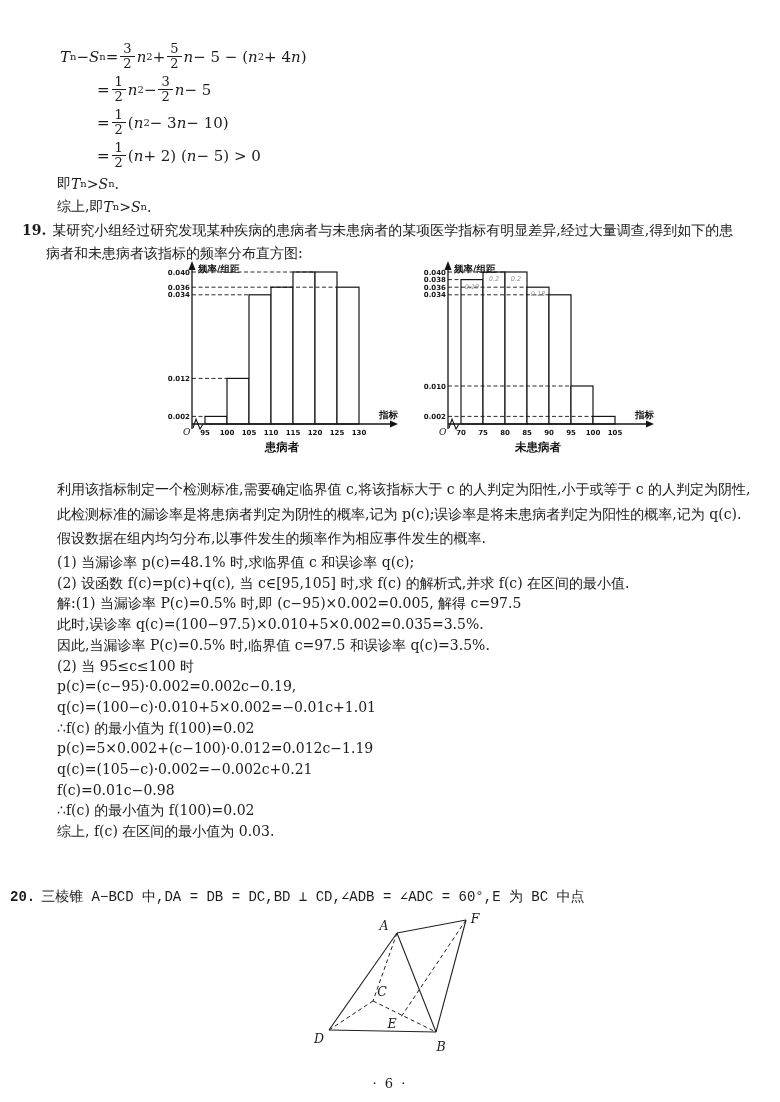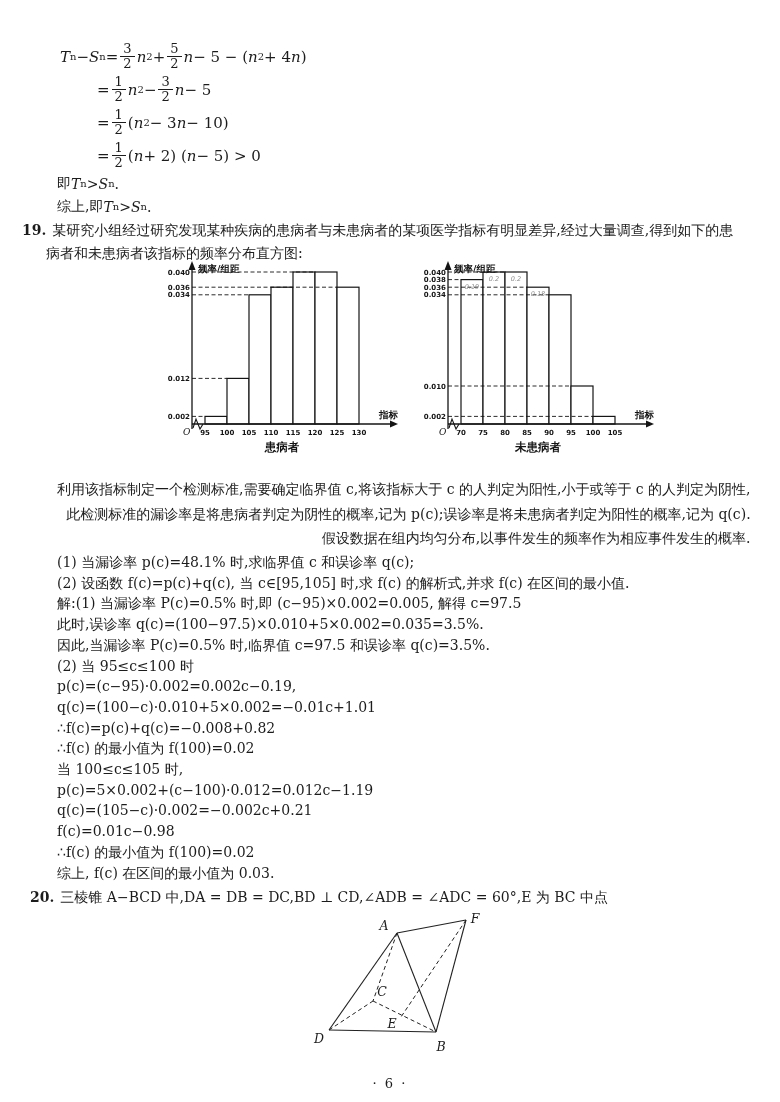--- a/index.html
+++ b/index.html
@@ -15,21 +15,21 @@
   .ind2{margin-left:-3px;}
   .mline i{font-family:"DejaVu Serif","Liberation Serif",serif;}
   sub,sup{font-size:10px;}
   .frac{display:inline-flex;flex-direction:column;align-items:center;vertical-align:middle;
         margin:0 2px;font-size:13px;line-height:1.1;}
   .frac .fn{border-bottom:1.2px solid #1c1c1c;padding:0 3px;}
   .frac .fd{padding:0 3px;}
   
   .pline{font-size:14px;line-height:23px;white-space:nowrap;}
   .qnum{font-weight:bold;margin-right:6px;}
-  .tline{font-size:14px;line-height:24.6px;white-space:nowrap;text-align:right;}
+  .tline{font-size:14px;line-height:24.6px;white-space:nowrap;}
   .sline{font-size:14px;line-height:20.7px;white-space:nowrap;}
   .pagenum{font-size:13px;letter-spacing:2px;text-align:center;width:780px;}
   svg text{font-family:"DejaVu Sans","Liberation Sans",sans-serif;}
   svg .serifl{font-family:"DejaVu Serif","Liberation Serif",serif;font-style:italic;}
 </style>
 </head>
 <body>
 
 <div class="page">
 
@@ -152,31 +152,29 @@
 
   <div class="abs" style="left:57px;top:552px;">
       <div class="sline">(1) 当漏诊率 p(c)=48.1% 时,求临界值 c 和误诊率 q(c);</div>
       <div class="sline">(2) 设函数 f(c)=p(c)+q(c), 当 c∈[95,105] 时,求 f(c) 的解析式,并求 f(c) 在区间的最小值.</div>
       <div class="sline">解:(1) 当漏诊率 P(c)=0.5% 时,即 (c−95)×0.002=0.005, 解得 c=97.5</div>
       <div class="sline">此时,误诊率 q(c)=(100−97.5)×0.010+5×0.002=0.035=3.5%.</div>
       <div class="sline">因此,当漏诊率 P(c)=0.5% 时,临界值 c=97.5 和误诊率 q(c)=3.5%.</div>
       <div class="sline">(2) 当 95≤c≤100 时</div>
       <div class="sline">p(c)=(c−95)·0.002=0.002c−0.19,</div>
       <div class="sline">q(c)=(100−c)·0.010+5×0.002=−0.01c+1.01</div>
-      <div class="sline">∴f(c)=p(c)+q(c)=−0.008+0.82</div>
       <div class="sline">∴f(c) 的最小值为 f(100)=0.02</div>
-      <div class="sline">当 100≤c≤105 时,</div>
       <div class="sline">p(c)=5×0.002+(c−100)·0.012=0.012c−1.19</div>
       <div class="sline">q(c)=(105−c)·0.002=−0.002c+0.21</div>
       <div class="sline">f(c)=0.01c−0.98</div>
       <div class="sline">∴f(c) 的最小值为 f(100)=0.02</div>
       <div class="sline">综上, f(c) 在区间的最小值为 0.03.</div>
     </div>
 
-  <div class="abs" style="left:30px;top:886px;width:750px;">
+  <div class="abs" style="left:10px;top:886px;width:750px;font-family:Liberation Mono, monospace;">
     <div class="pline"><span class="qnum">20.</span><span>三棱锥 A−BCD 中,DA = DB = DC,BD ⊥ CD,∠ADB = ∠ADC = 60°,E 为 BC 中点</span></div>
   </div>
 
   <svg class="abs" id="fig20" style="left:296px;top:910px;" width="200" height="152" viewBox="0 0 200 152">
       <line x1="101" y1="23" x2="77" y2="91" stroke="#222" stroke-width="1" stroke-dasharray="4 3"></line>
       <line x1="33" y1="120" x2="77" y2="91" stroke="#222" stroke-width="1" stroke-dasharray="4 3"></line>
       <line x1="77" y1="91" x2="140" y2="122" stroke="#222" stroke-width="1" stroke-dasharray="4 3"></line>
       <line x1="170" y1="10" x2="105" y2="107" stroke="#222" stroke-width="1" stroke-dasharray="4 3"></line>
       <line x1="101" y1="23" x2="33" y2="120" stroke="#222" stroke-width="1.1"></line>
       <line x1="101" y1="23" x2="140" y2="122" stroke="#222" stroke-width="1.1"></line>

